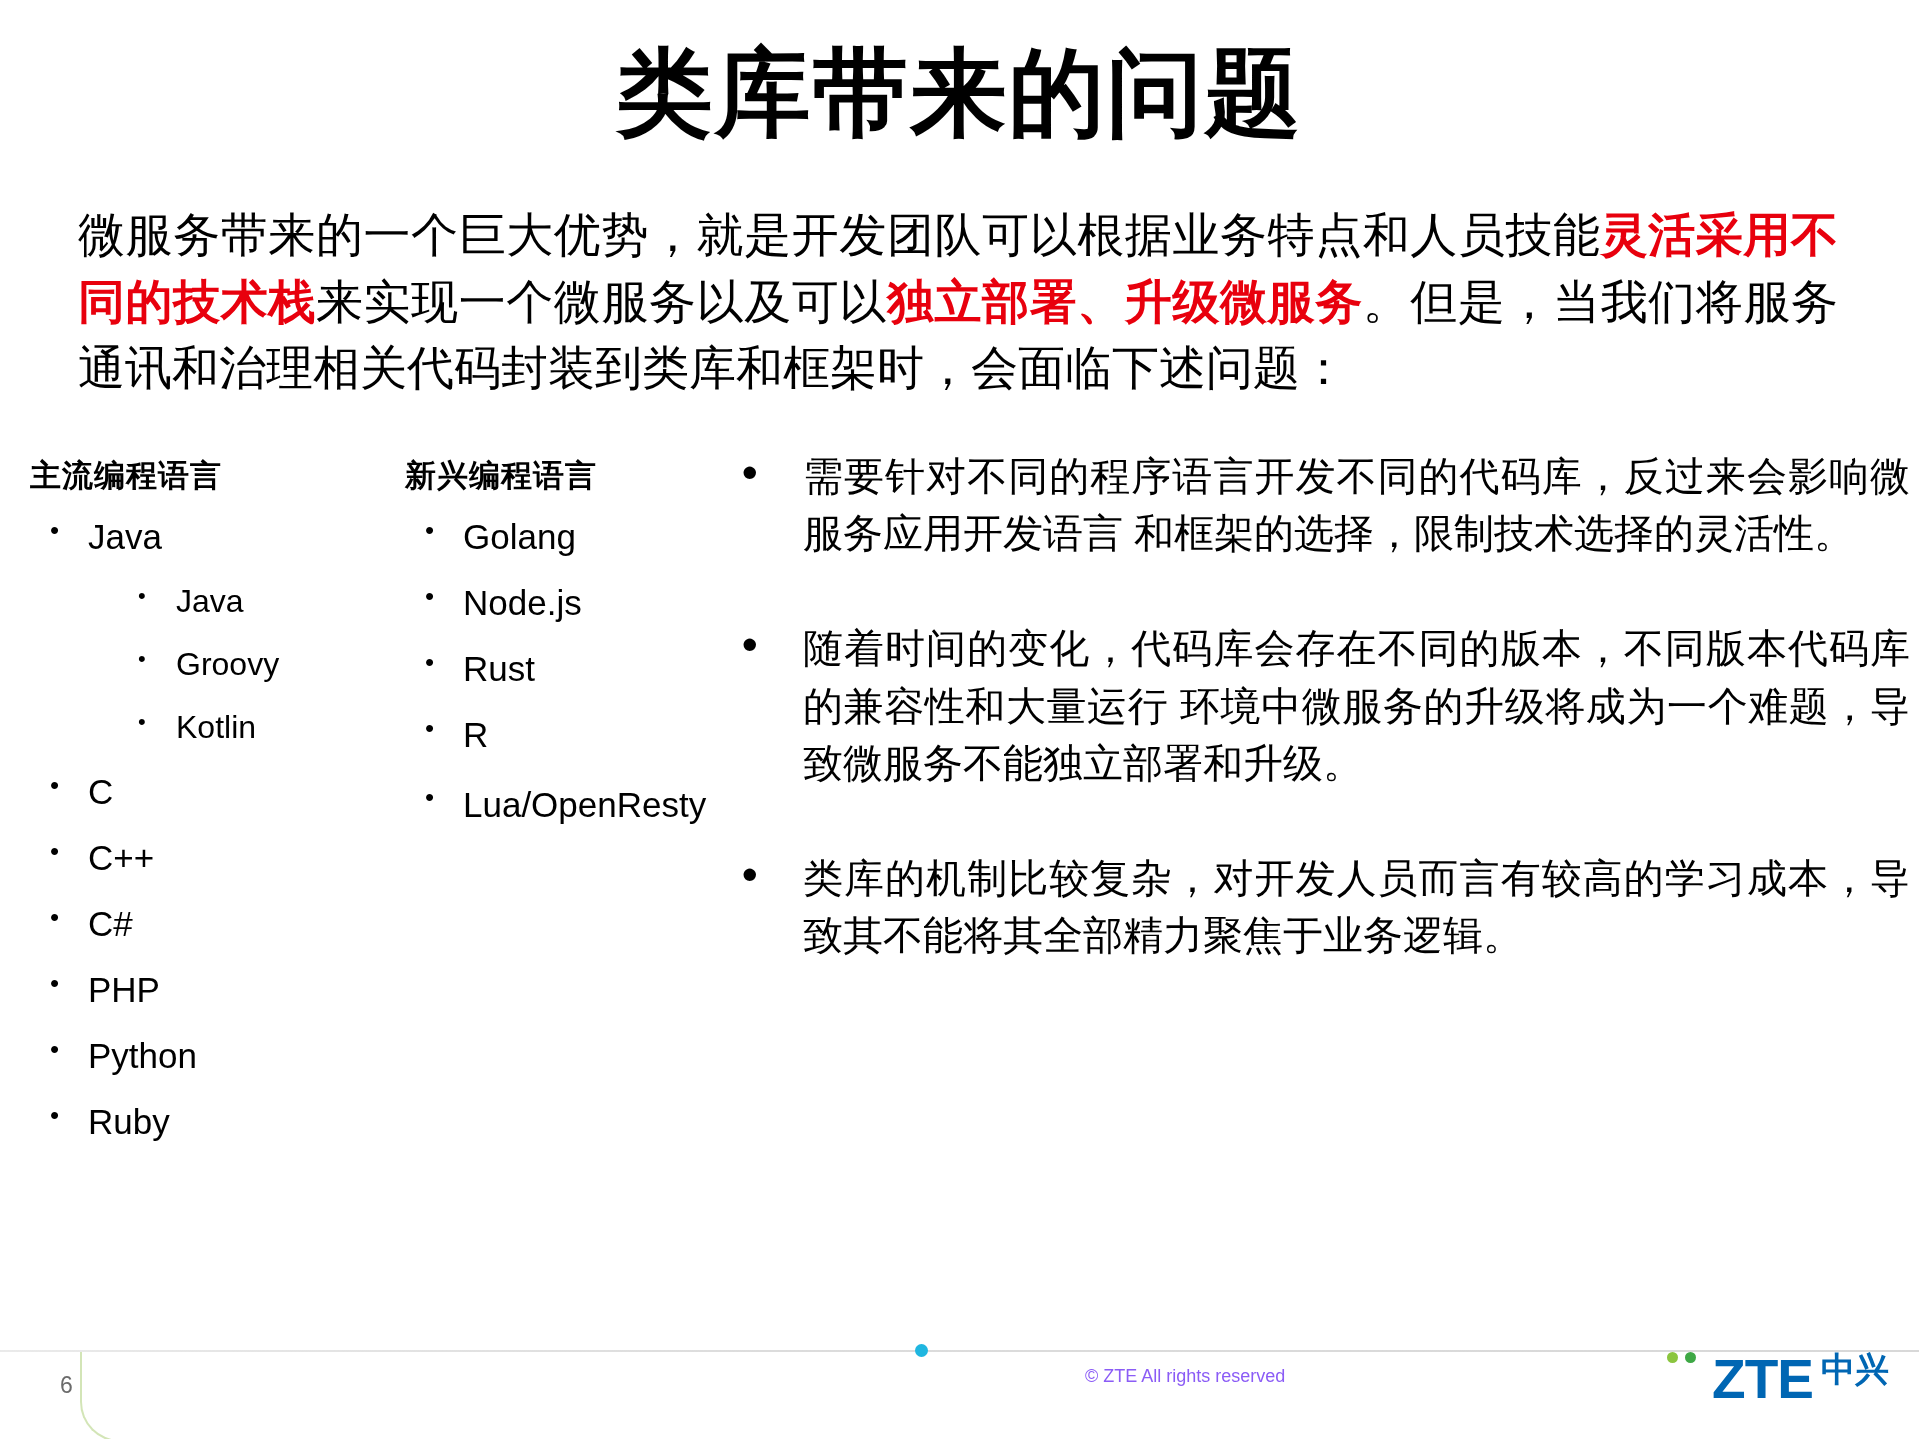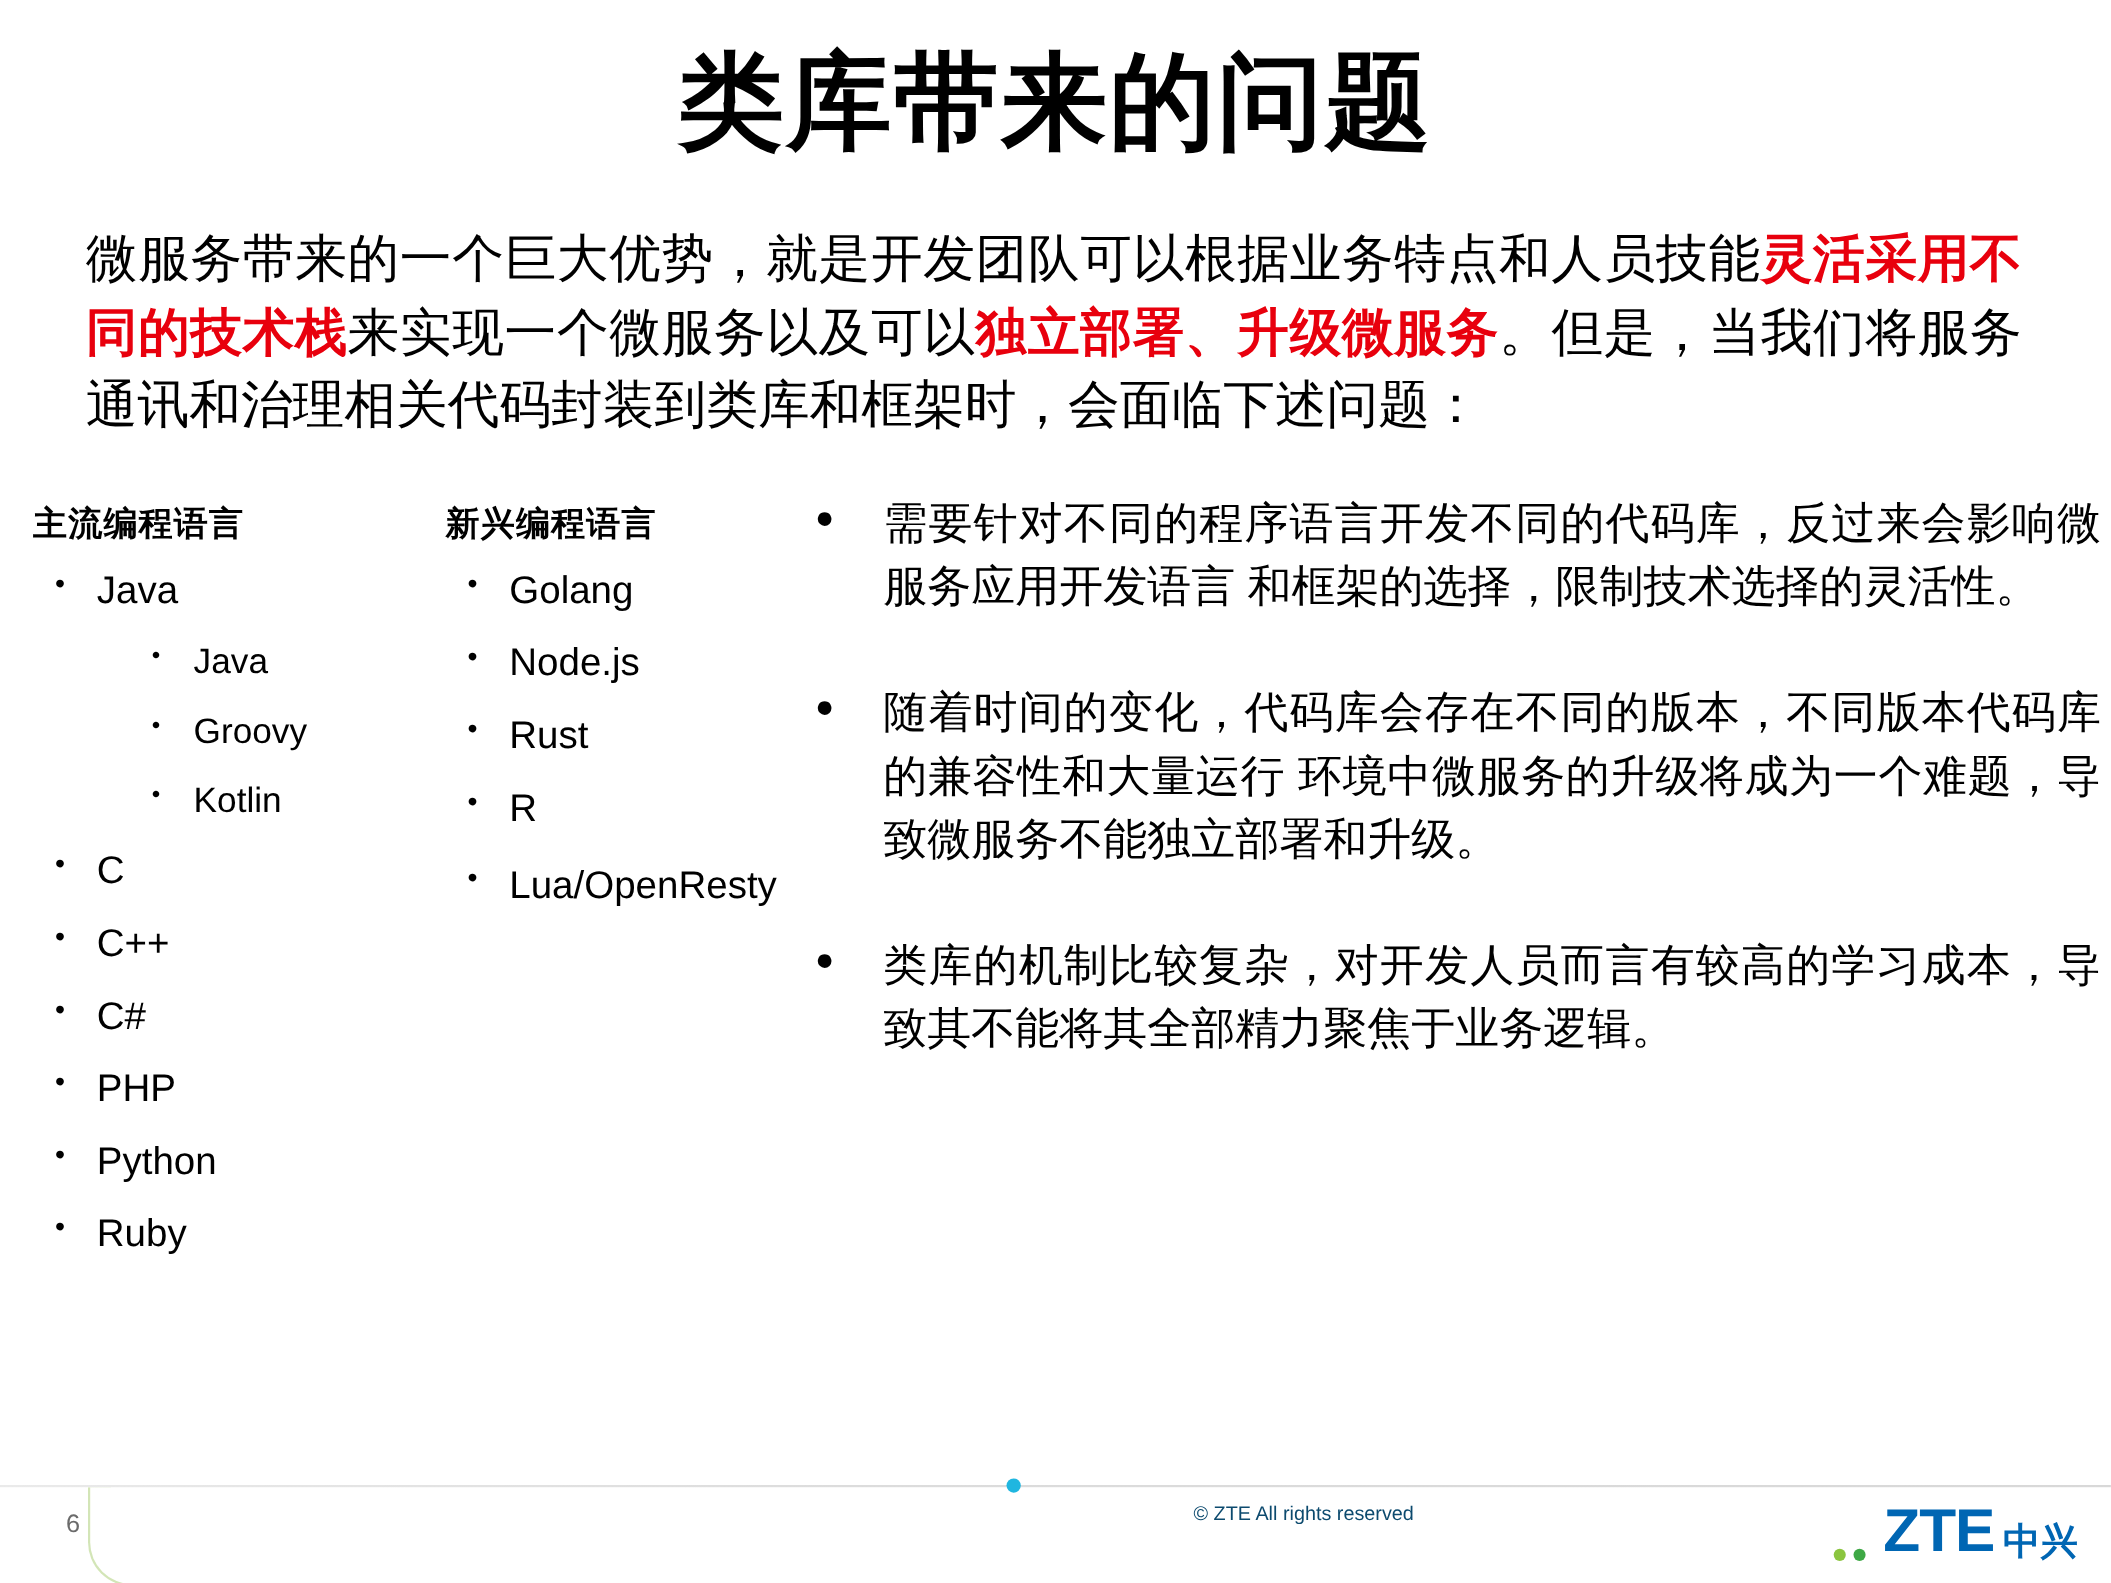--- a/index.html
+++ b/index.html
@@ -158,30 +158,29 @@
     left: 60px;
     top: 1372px;
     font-size: 23px;
     color: #6b6b6b;
   }
   .copyright {
     position: absolute;
     left: 1085px;
     top: 1366px;
     font-size: 18px;
-    color: #0c4a6e;
+    color: #8b5cf6;
   }
   .zte-logo {
     position: absolute;
     right: 30px;
     top: 1352px;
     display: flex;
-    align-items: flex-end;
+    align-items: flex-start;
     gap: 10px;
-    margin-top: 12px;
   }
   .zte-logo .dots {
     display: flex;
     gap: 7px;
     align-items: center;
     margin-right: 6px;
   }
   .zte-logo .dots span {
     width: 11px;
     height: 11px;

